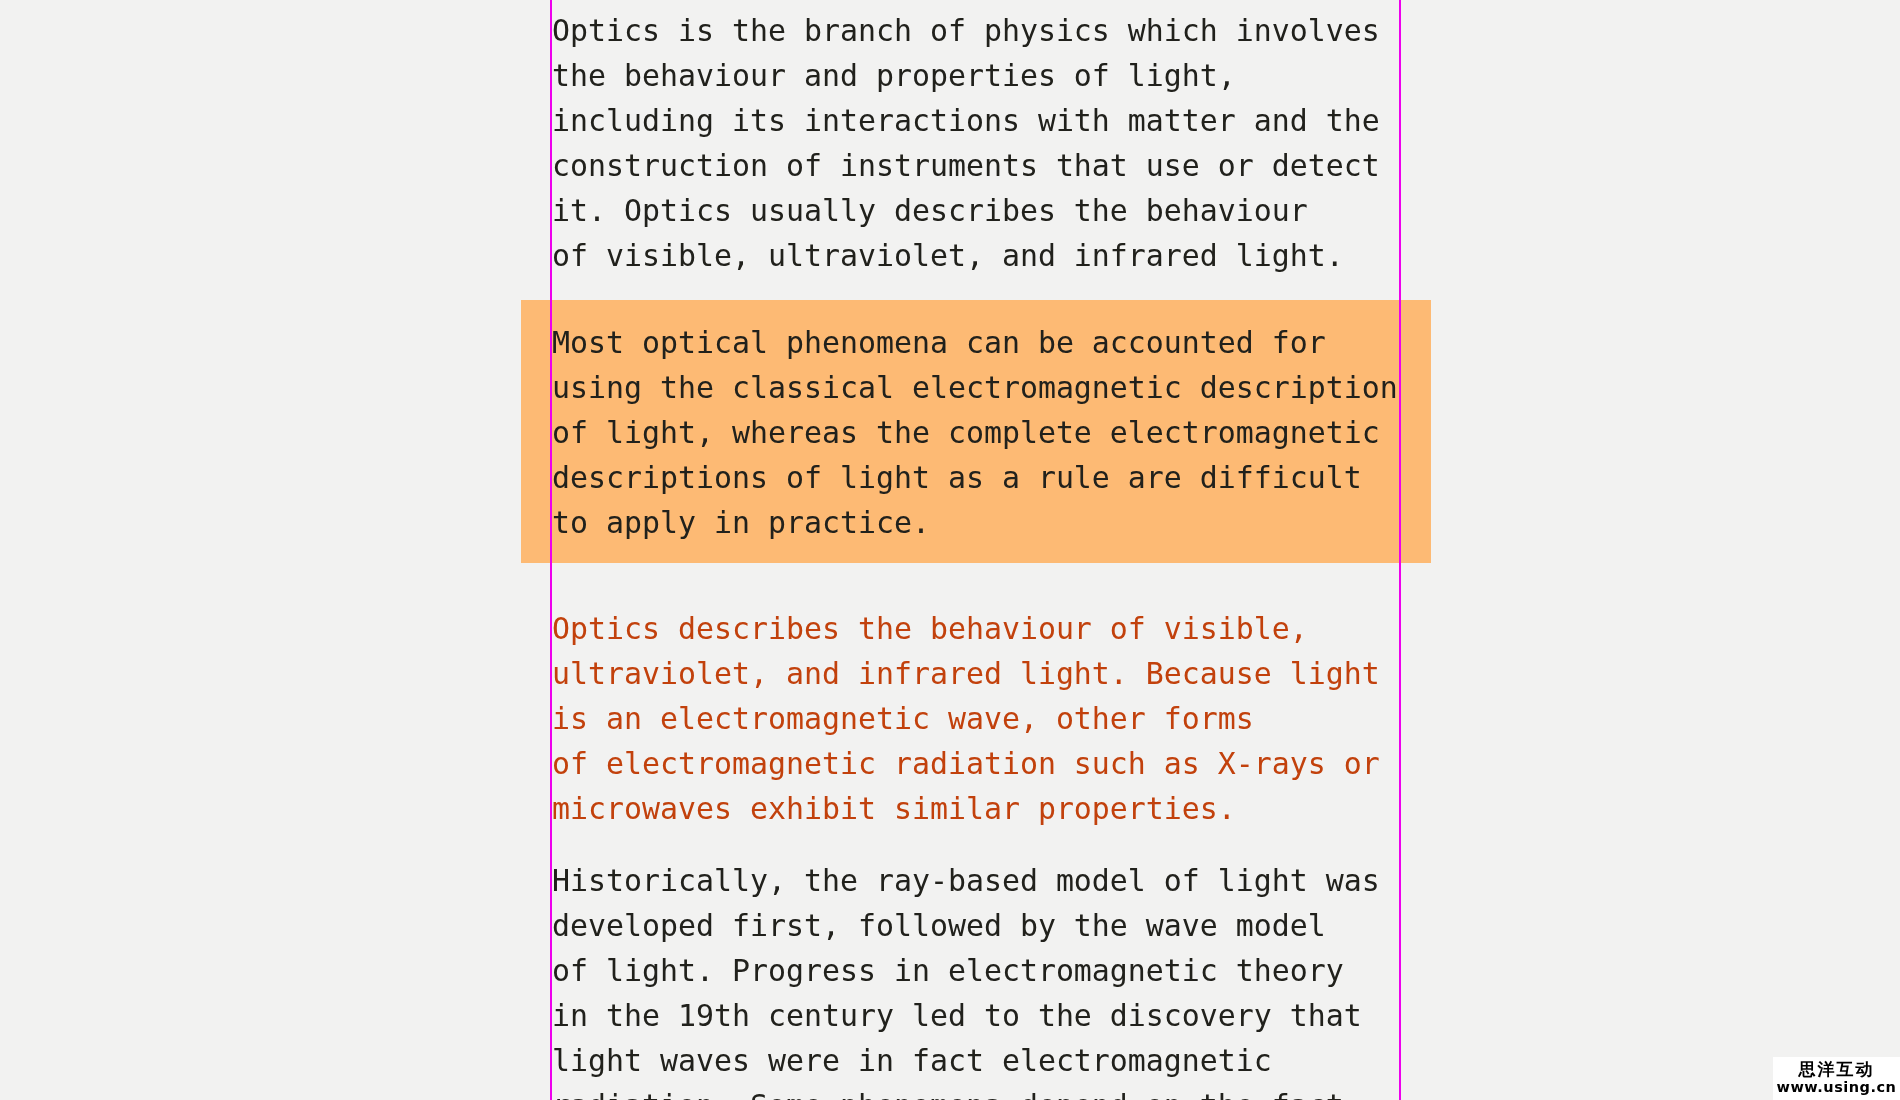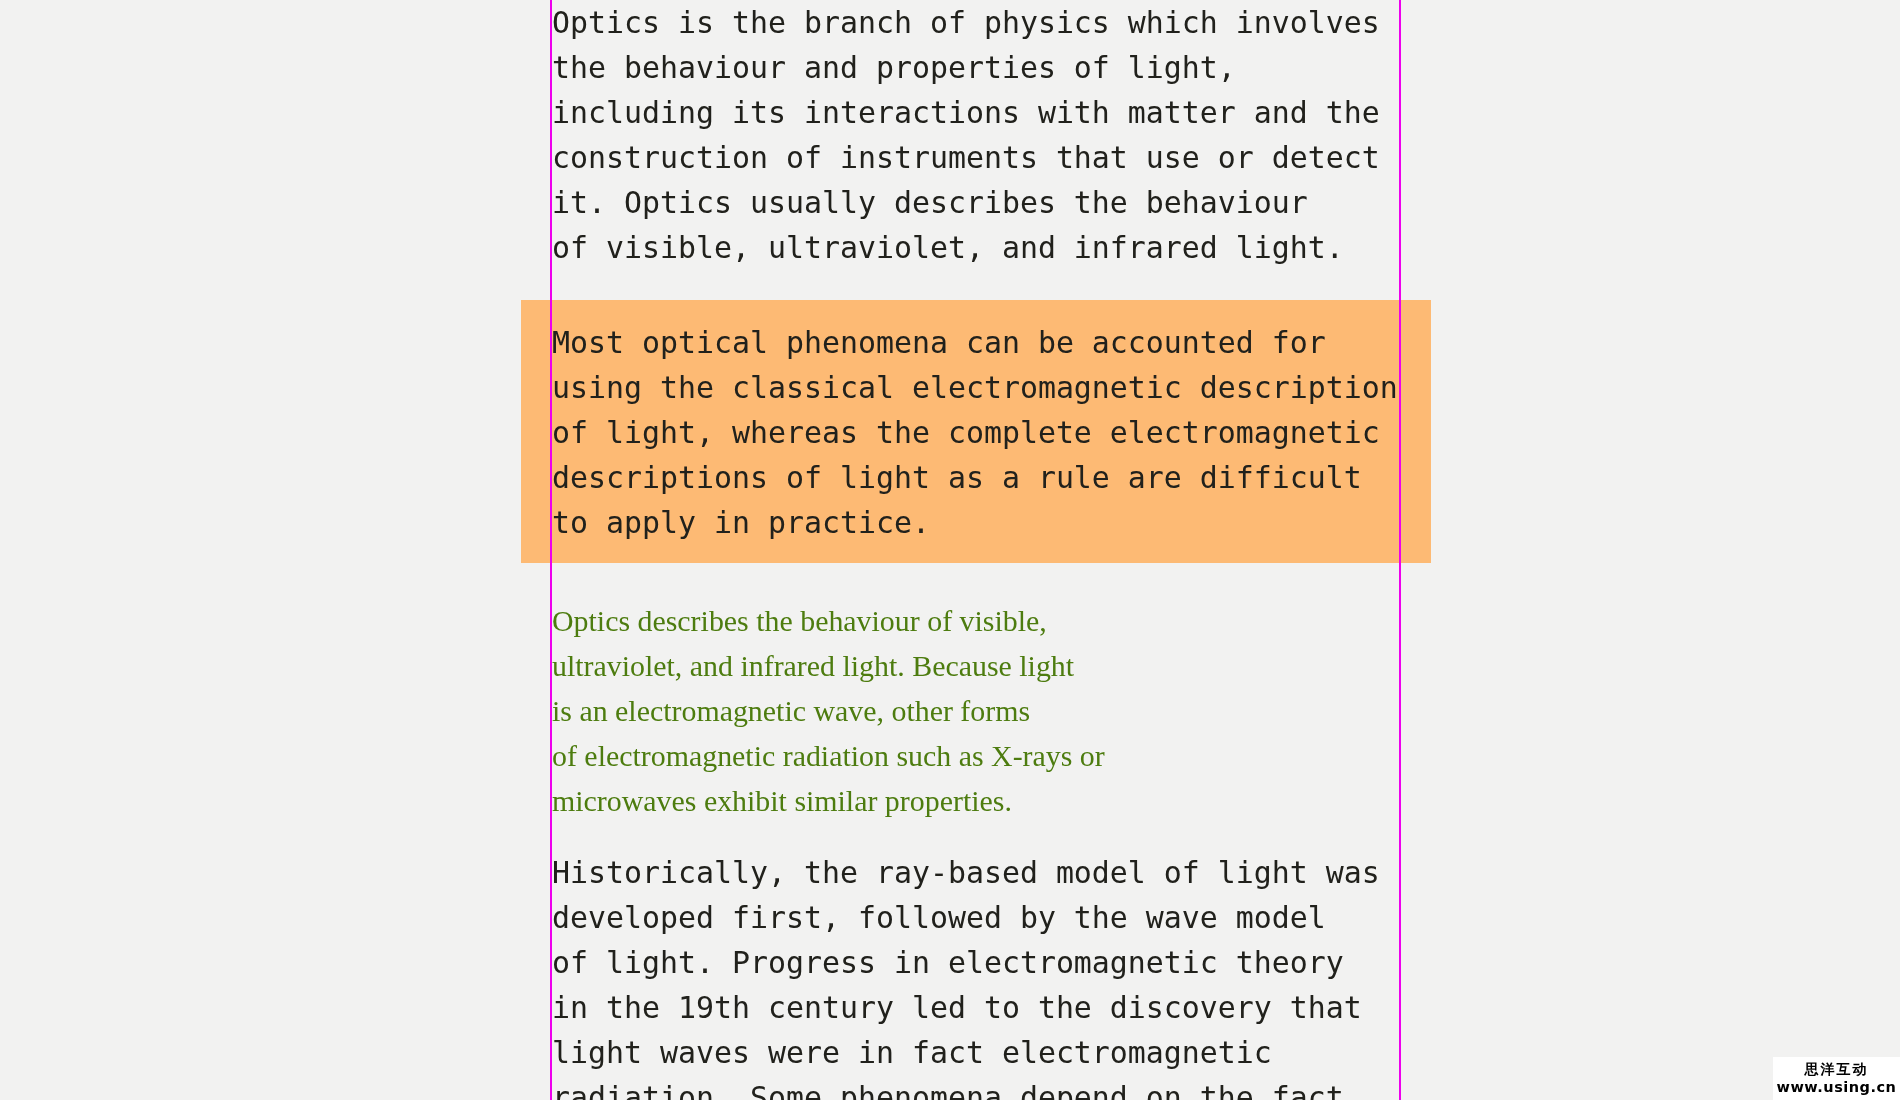--- a/index.html
+++ b/index.html
@@ -13,21 +13,21 @@
     background: #f2f2f1;
     overflow: hidden;
     font-family: "DejaVu Sans Mono", "Liberation Mono", monospace;
   }
 
   
   .para {
     position: absolute;
     left: 521px;
     width: 910px;
-    padding: 0 31px;
+    padding: 8px 31px;
     font-size: 29.9px;
     line-height: 45px;
     letter-spacing: 0;
     color: #21211c;
     white-space: pre;
   }
   .para-1 { top: 0; }
   .para-2 {
     top: 300px;
     padding-top: 20px;
@@ -68,21 +68,21 @@
   .wm-outline {
     color: #000000;
     font-weight: bold;
     text-shadow:
       -1px -1px 0 #ffffff, 1px -1px 0 #ffffff,
       -1px  1px 0 #ffffff, 1px  1px 0 #ffffff,
       -1px  0   0 #ffffff, 1px  0   0 #ffffff,
        0   -1px 0 #ffffff, 0    1px 0 #ffffff;
   }
   .wm-brand {
-    font-size: 14px;
+    font-size: 17px;
     line-height: 19px;
     letter-spacing: 2px;
     white-space: nowrap;
   }
   .wm-url {
     font-size: 14.5px;
     line-height: 16px;
     letter-spacing: 0.5px;
     white-space: nowrap;
   }
@@ -98,21 +98,21 @@
 construction of instruments that use or detect
 it. Optics usually describes the behaviour
 of visible, ultraviolet, and infrared light.</div>
 
   <div class="para para-2" style="color: rgb(33, 33, 28); background: #fdba74;">Most optical phenomena can be accounted for
 using the classical electromagnetic description
 of light, whereas the complete electromagnetic
 descriptions of light as a rule are difficult
 to apply in practice.</div>
 
-  <div class="para para-3" style="color: #4d7c0f; font-family: Liberation Serif, serif;">Optics describes the behaviour of visible,
+  <div class="para para-3" style="color: #c2410c;">Optics describes the behaviour of visible,
 ultraviolet, and infrared light. Because light
 is an electromagnetic wave, other forms
 of electromagnetic radiation such as X-rays or
 microwaves exhibit similar properties.</div>
 
   <div class="para para-4" style="color: rgb(33, 33, 28);">Historically, the ray-based model of light was
 developed first, followed by the wave model
 of light. Progress in electromagnetic theory
 in the 19th century led to the discovery that
 light waves were in fact electromagnetic

